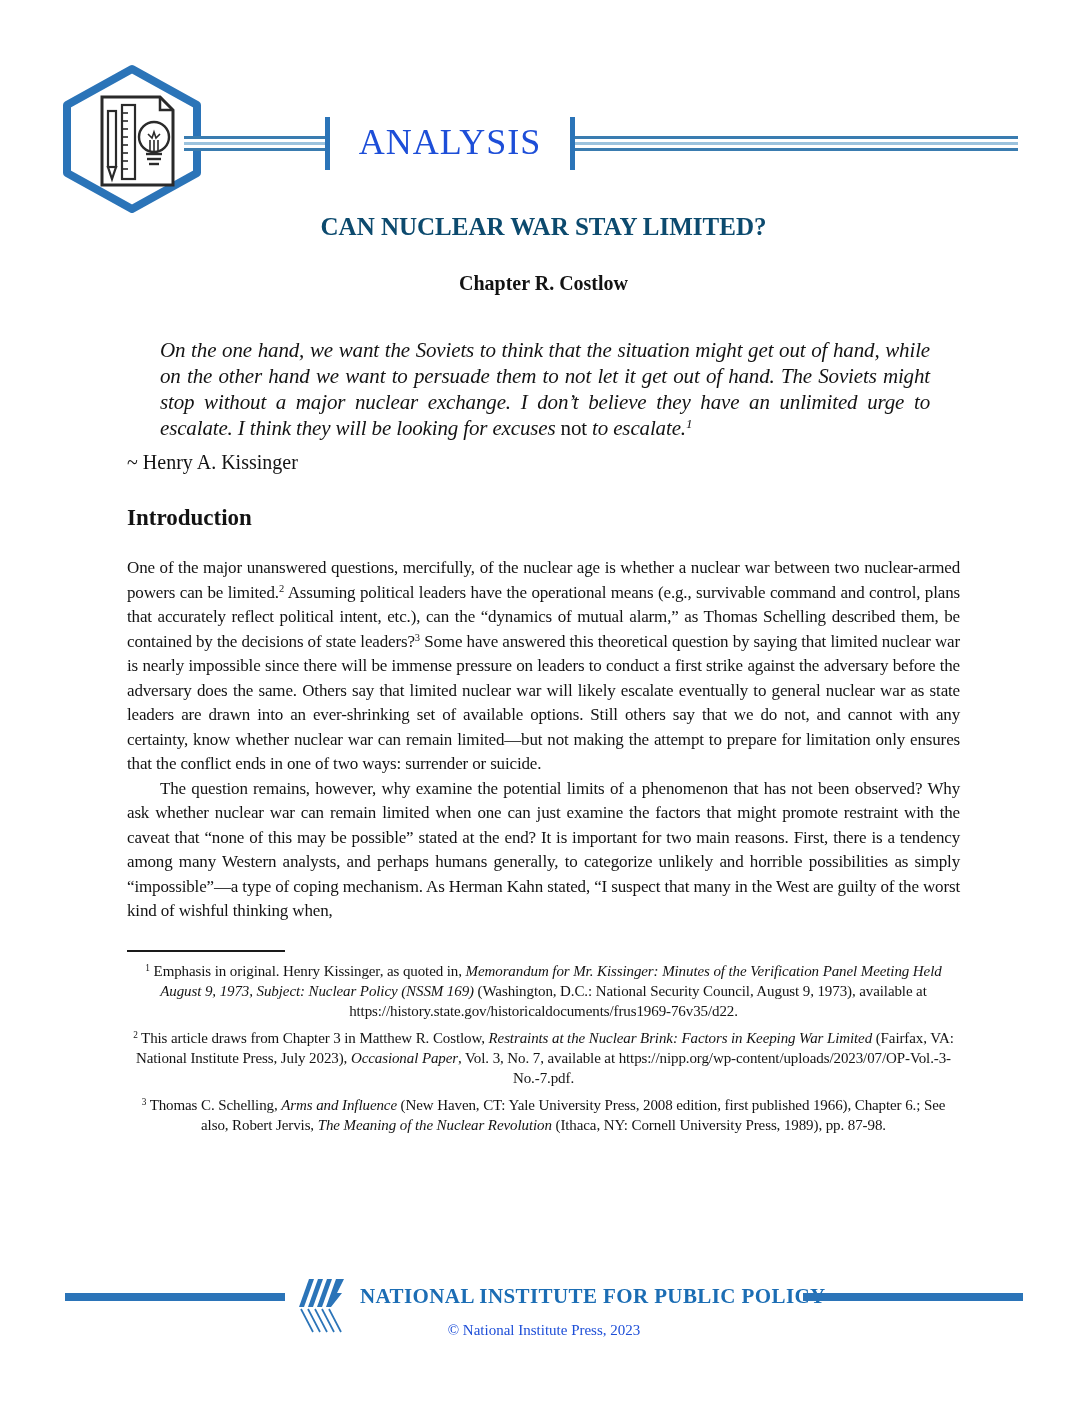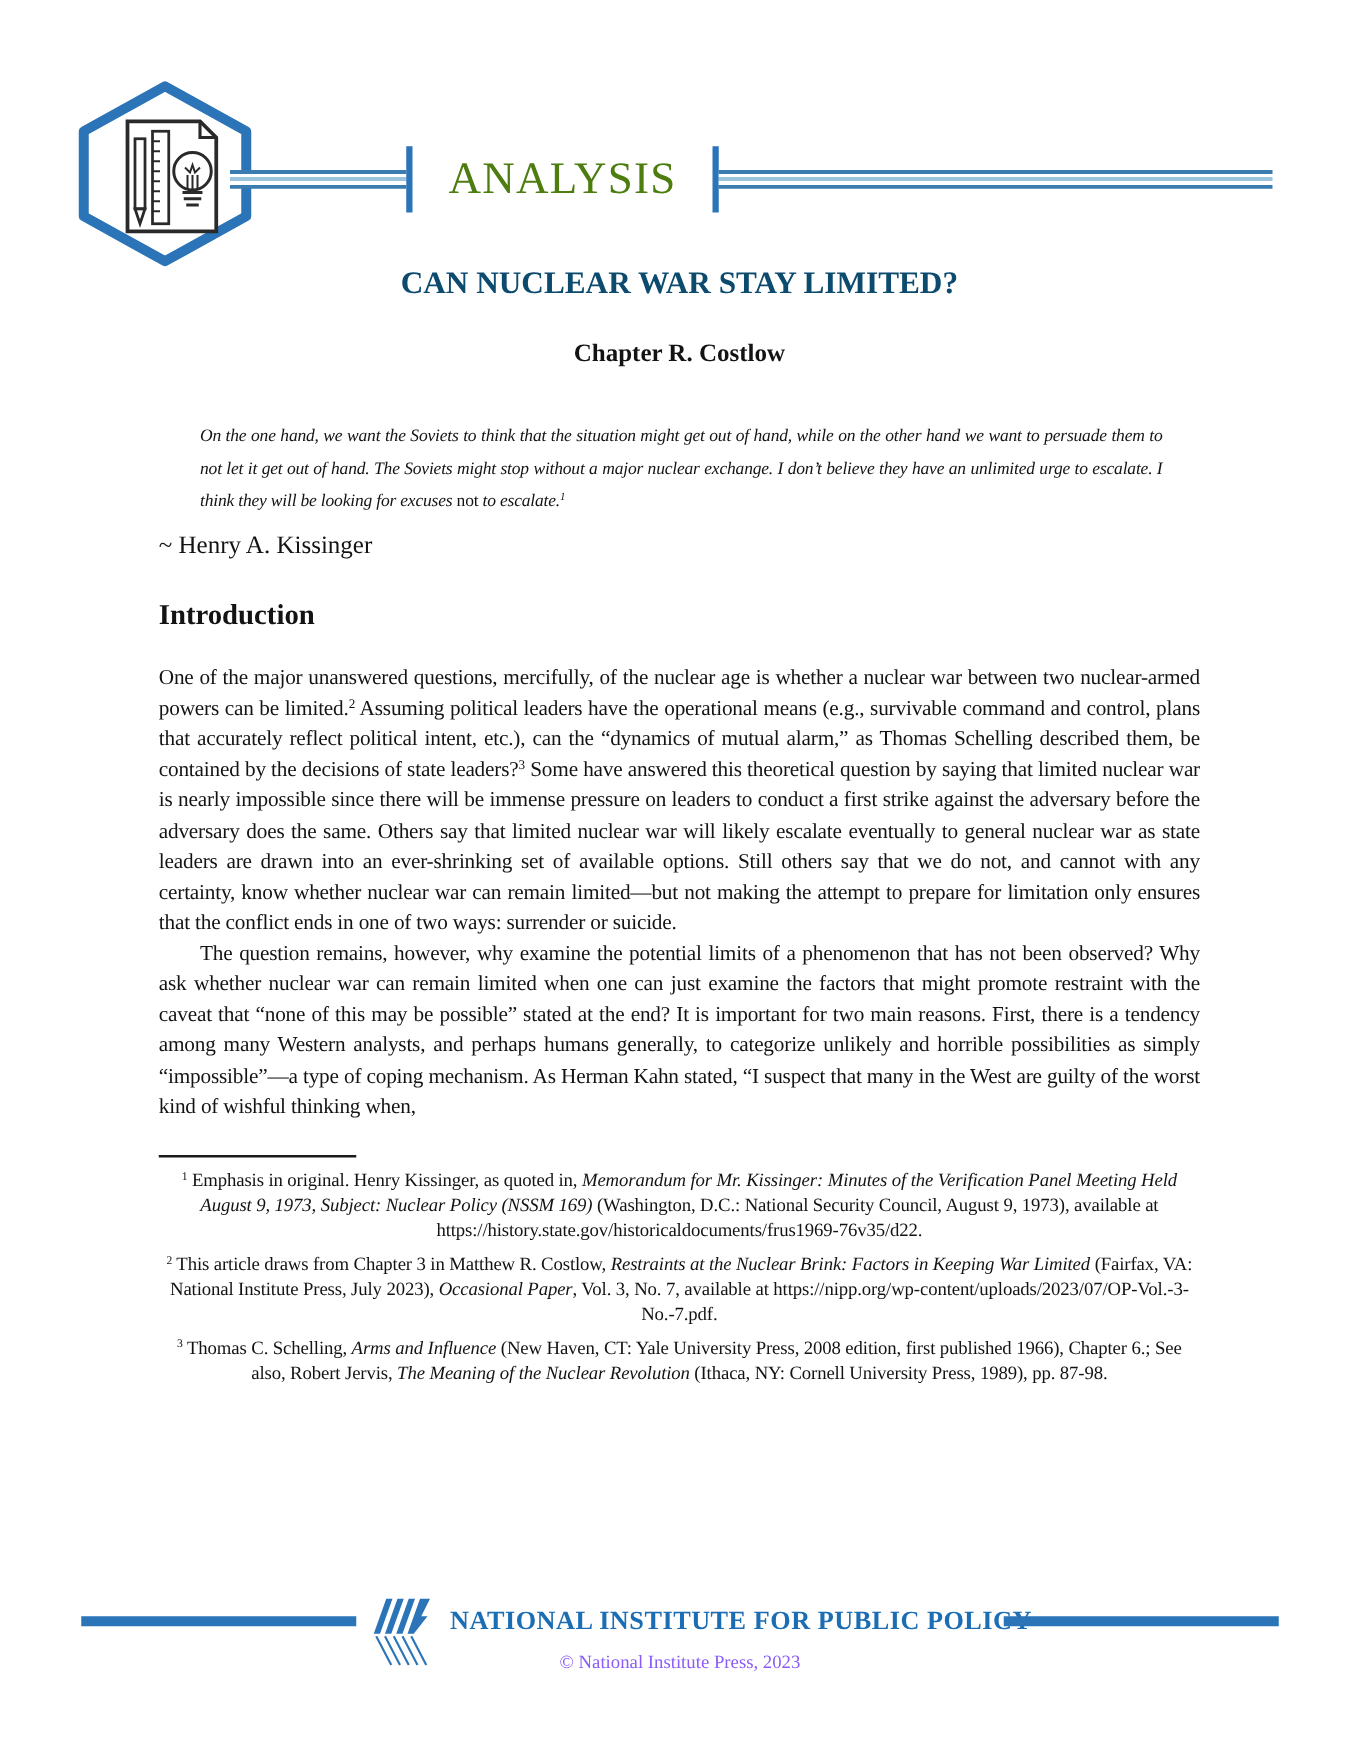--- a/index.html
+++ b/index.html
@@ -27,38 +27,38 @@
       #3a7cb0 12px, #3a7cb0 15px);
   }
   .banner-line.left  { left: 184px; top: 136px; width: 141px; }
   .banner-line.right { left: 575px; top: 136px; width: 443px; }
   .banner-bar { position: absolute; top: 117px; width: 5px; height: 53px; background: #2b74b8; }
   .banner-bar.b1 { left: 325px; }
   .banner-bar.b2 { left: 570px; }
   .banner-title {
     position: absolute; left: 330px; top: 121px; width: 240px;
     text-align: center;
-    font-size: 36px; letter-spacing: 1px; color: #4d7c0f;
+    font-size: 36px; letter-spacing: 1px; color: #1d4ed8;
     font-family: "Liberation Serif", serif;
   }
 
   
   .content {
     position: absolute; left: 127px; top: 213px; width: 833px;
   }
   .doc-title {
     text-align: center; font-weight: bold; font-size: 25px; color: #0c4a6e;
   }
   .doc-author {
     text-align: center; font-weight: bold; font-size: 20px; margin-top: 31px;
   }
   .epigraph {
     margin: 42px 30px 0 33px;
     font-style: italic;
-    font-size: 14px; line-height: 26px;
+    font-size: 21px; line-height: 26px;
     text-align: justify;
     letter-spacing: -0.15px;
   }
   .epigraph-attrib {
     margin-top: 10px; padding-right: 30px;
     font-size: 20px;
   }
   .section-heading {
     margin-top: 31px;
     font-weight: bold; font-size: 23px;
@@ -95,21 +95,21 @@
   .footer-bar.right { left: 803px; width: 220px; }
   .footer-logo { position: absolute; left: 297px; top: 1275px; width: 54px; height: 58px; }
   .footer-brand {
     position: absolute; left: 360px; top: 1284px; width: 430px;
     text-align: center;
     color: #1b6db4; font-weight: bold; font-size: 21px; letter-spacing: 0.4px;
     white-space: nowrap;
   }
   .footer-copyright {
     position: absolute; left: 0; top: 1322px; width: 1088px;
-    text-align: center; font-size: 15px; color: #8b5cf6;
+    text-align: center; font-size: 15px; color: #1d4ed8;
   }
 </style>
 </head>
 <body>
 
 <div class="page">
 
   <div class="hex-logo">
     <svg width="152" height="150" viewBox="0 0 152 150">
       <polygon points="76,5 141,41 141,109 76,145 11,109 11,41" fill="#ffffff" stroke="#2b74b8" stroke-width="8" stroke-linejoin="round"></polygon>

